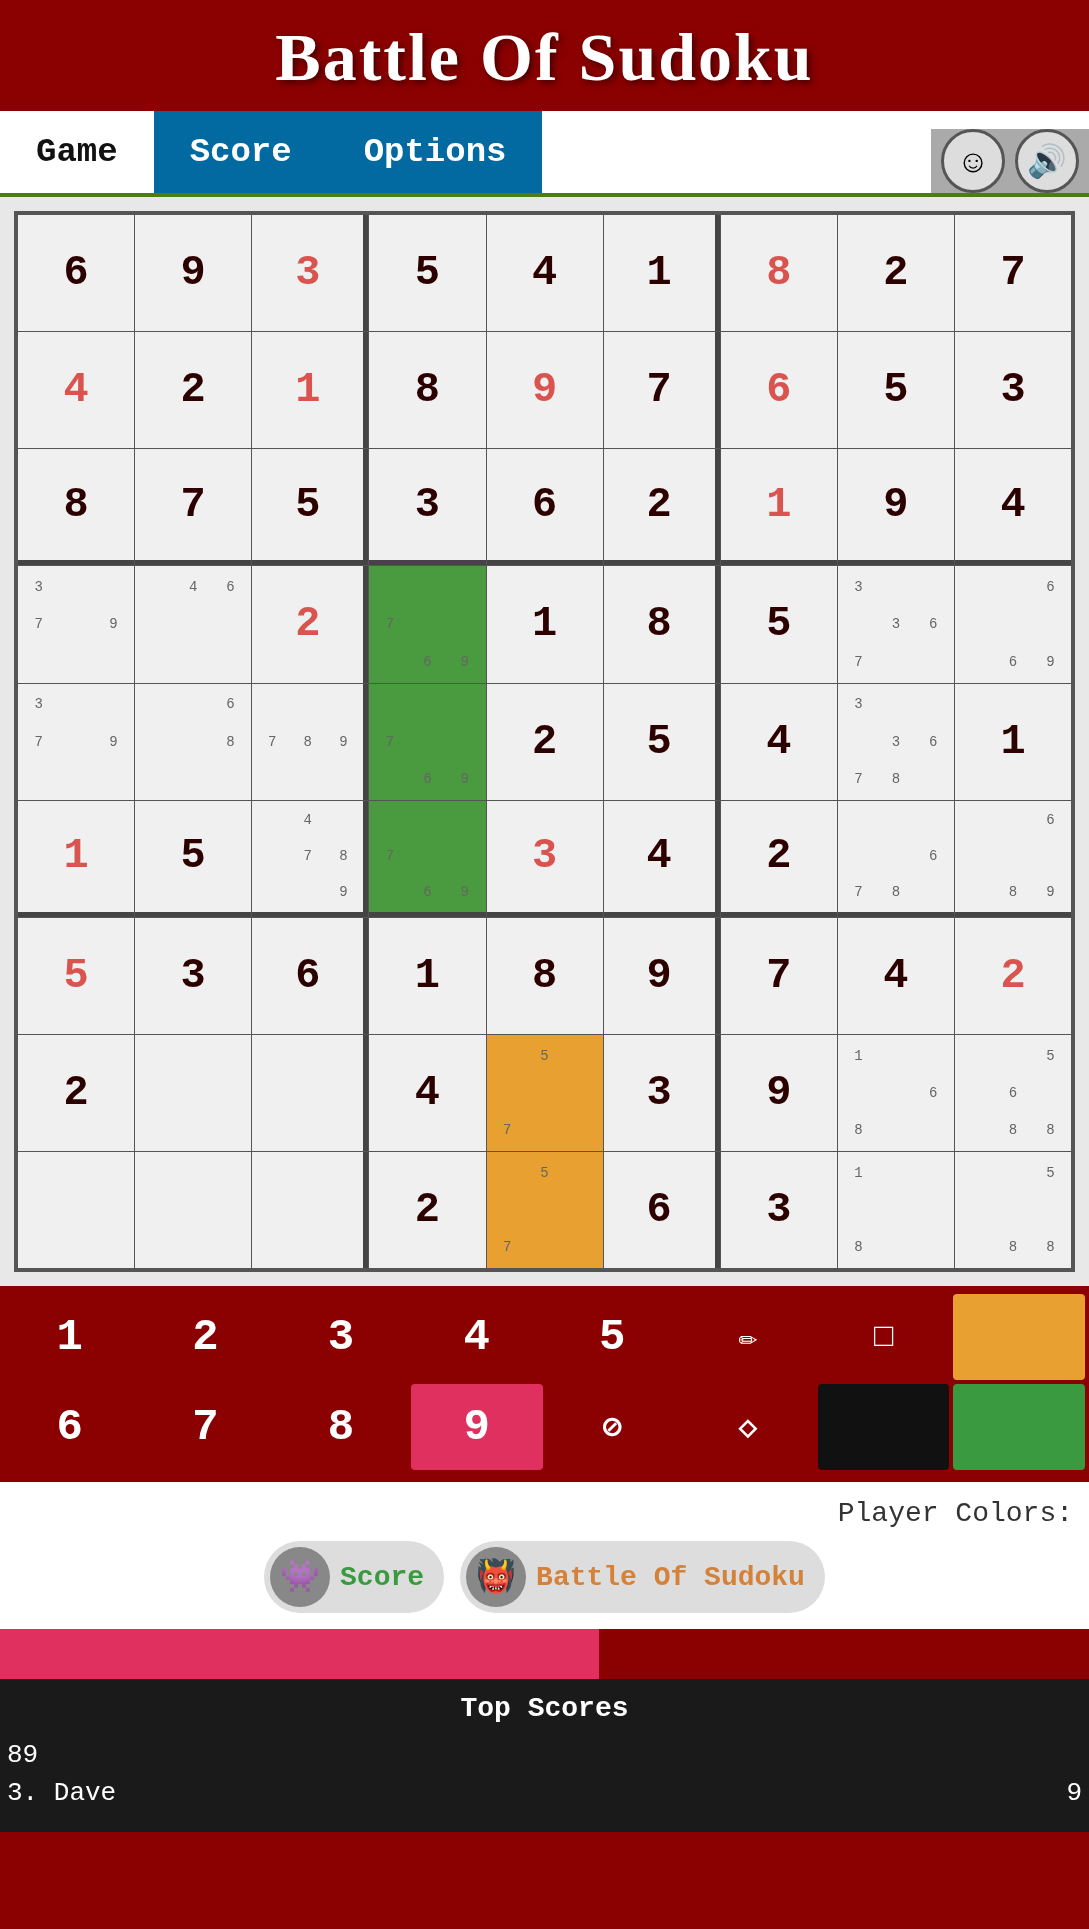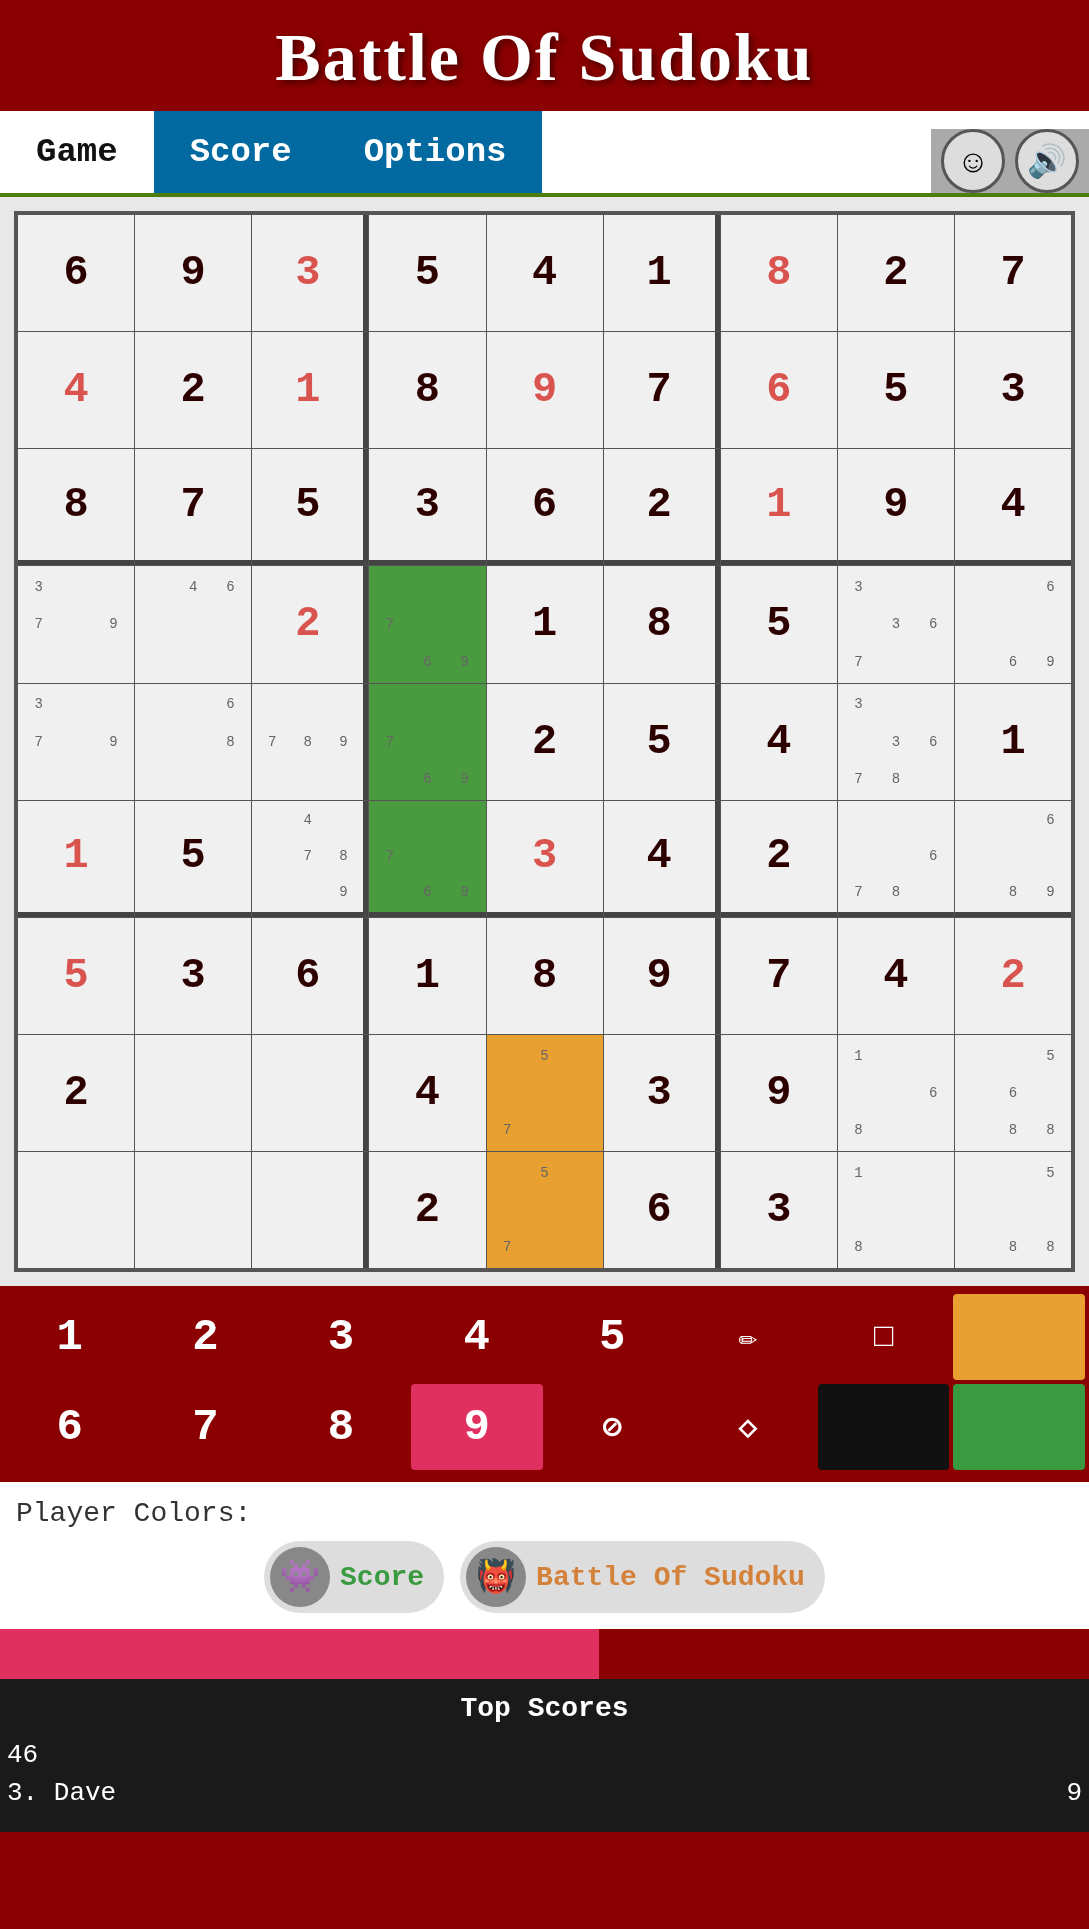--- a/index.html
+++ b/index.html
@@ -182,21 +182,21 @@
       background: #3a9a3f;
     }
     .numpad-btn.color-orange {
       background: #e8a030;
     }
 
     
     .player-colors-section {
       background: white;
       padding: 16px;
-      text-align: left;
+      text-align: right;
     }
     .player-colors-title {
       font-size: 28px;
       color: #333;
       margin-bottom: 12px;
       font-family: 'Courier New', monospace;
     }
     .player-list {
       display: flex;
       justify-content: center;
@@ -644,20 +644,20 @@
 </div>
 
 <div class="progress-section">
   <div class="progress-bar"></div>
 </div>
 
 <div class="scores-section">
   <div class="scores-title">Top Scores</div>
   <div id="score-list">
       <div class="score-row">
-        <span>46</span>
+        <span>89</span>
       </div>
       <div class="score-row">
         <span>3. Dave</span>
         <span>9</span>
       </div>
     </div>
 </div>
 
 </body></html>

